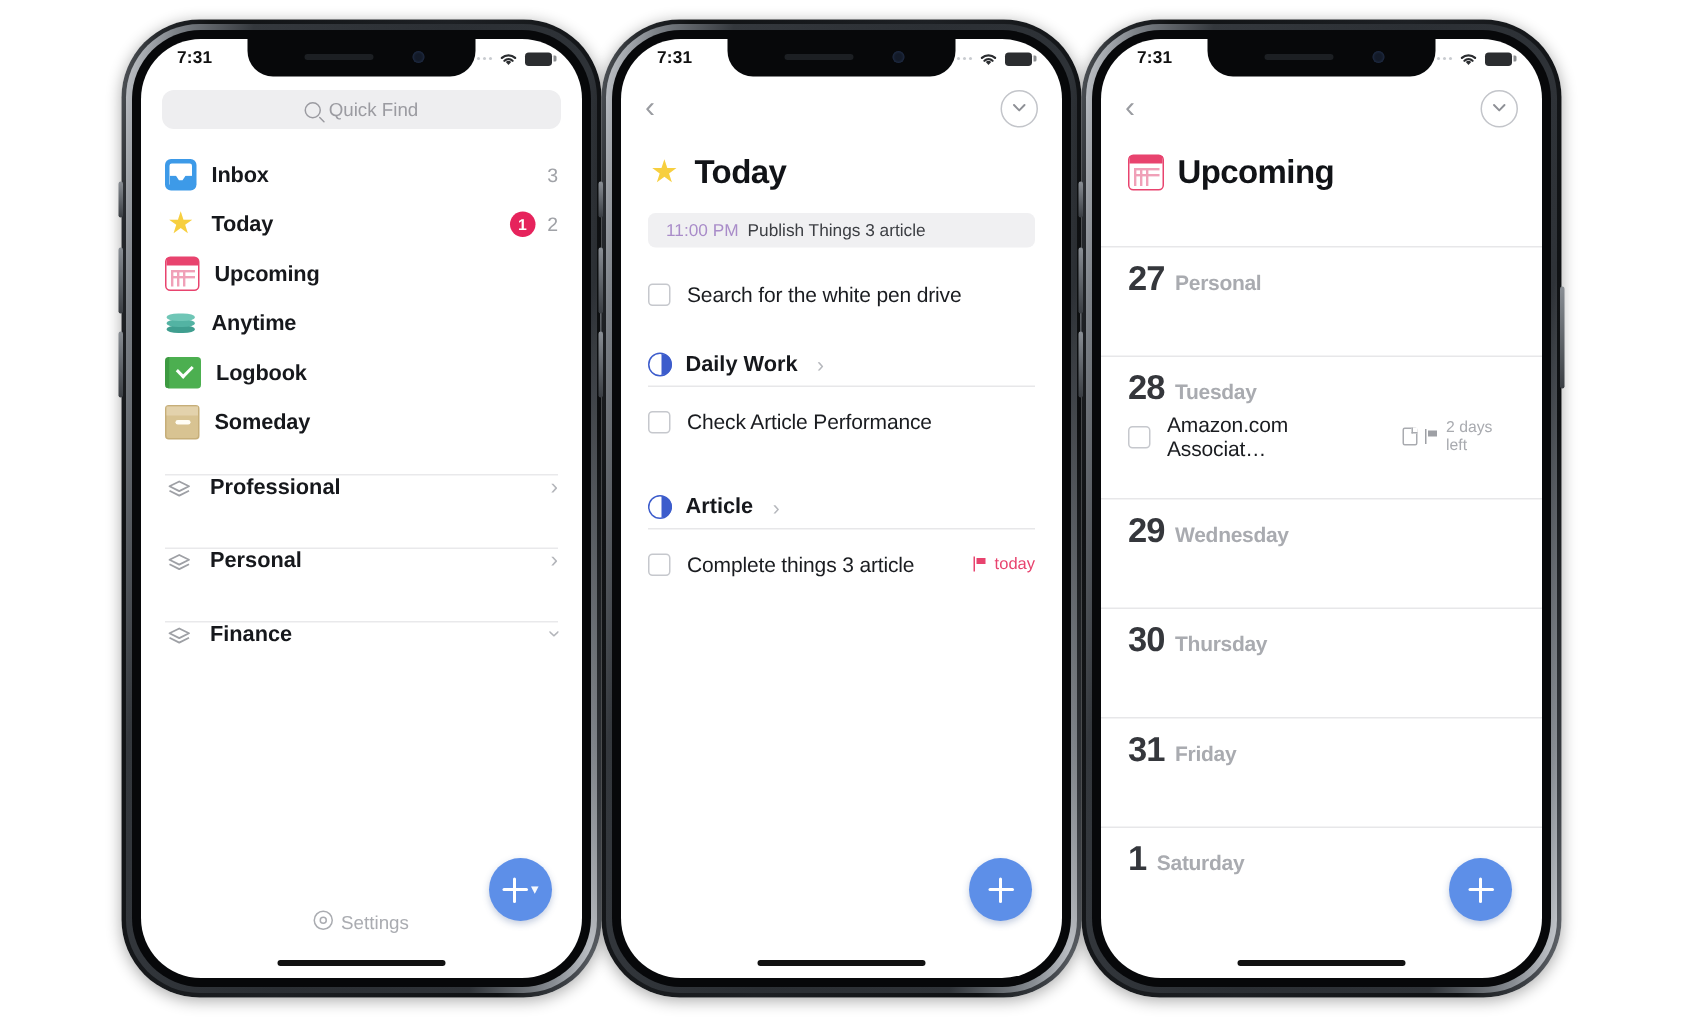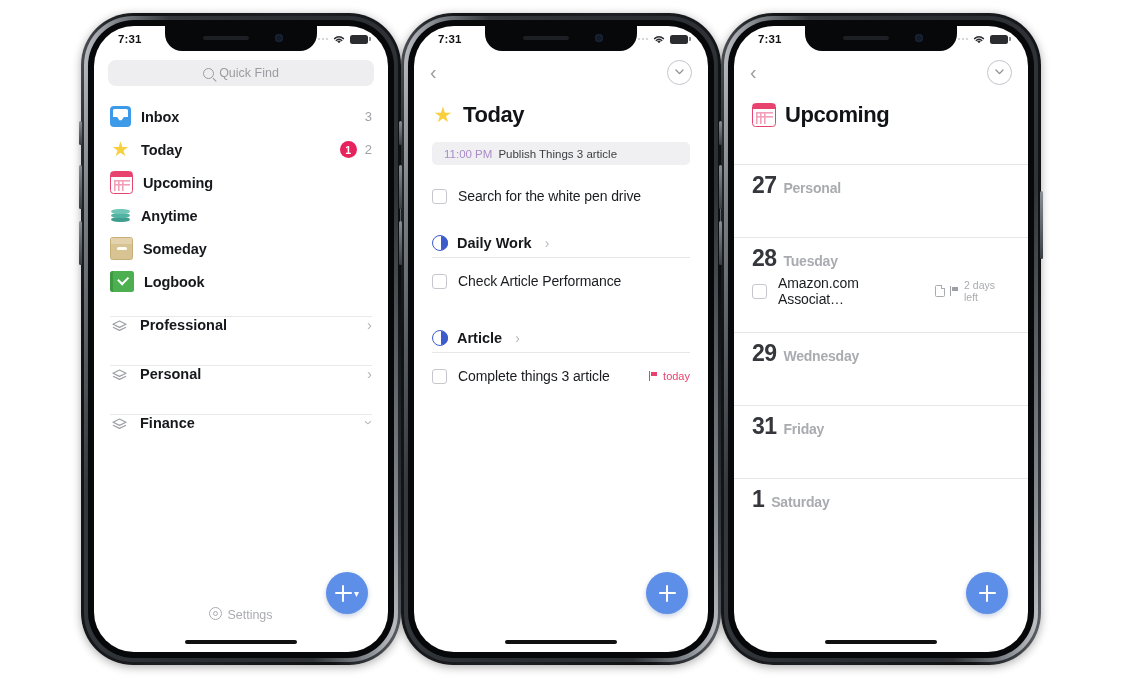--- a/index.html
+++ b/index.html
@@ -258,27 +258,27 @@
           <div class="navrow">
             <span class="nico ic-layers">
                 <i></i>
                 <i></i>
                 <i></i>
               </span>
             <span class="nlabel">Anytime</span>
           </div>
 
           <div class="navrow">
+            <span class="nico ic-book"></span>
+            <span class="nlabel">Logbook</span>
+          </div>
+
+          <div class="navrow">
             <span class="nico ic-box"></span>
             <span class="nlabel">Someday</span>
-          </div>
-
-          <div class="navrow">
-            <span class="nico ic-book"></span>
-            <span class="nlabel">Logbook</span>
           </div>
         </div>
 
         <div style="height:18px"></div>
         <div class="divider" style="margin:0 16px"></div>
 
         <div class="arealist">
           <div class="arearow">
             <span class="aico">
               <svg width="19" height="19" viewBox="0 0 19 19">
@@ -504,20 +504,27 @@
         </div>
 
         <div class="dayblock">
           <div class="dayhdr">
             <span class="dnum">29</span>
             <span class="dname">Wednesday</span>
           </div>
           <div class="daybody" style="height:34px"></div>
         </div>
 
+        <div class="dayblock">
+          <div class="dayhdr">
+            <span class="dnum">30</span>
+            <span class="dname">Thursday</span>
+          </div>
+          <div class="daybody" style="height:34px"></div>
+        </div>
 
         <div class="dayblock">
           <div class="dayhdr">
             <span class="dnum">31</span>
             <span class="dname">Friday</span>
           </div>
           <div class="daybody" style="height:34px"></div>
         </div>
 
         <div class="dayblock">

